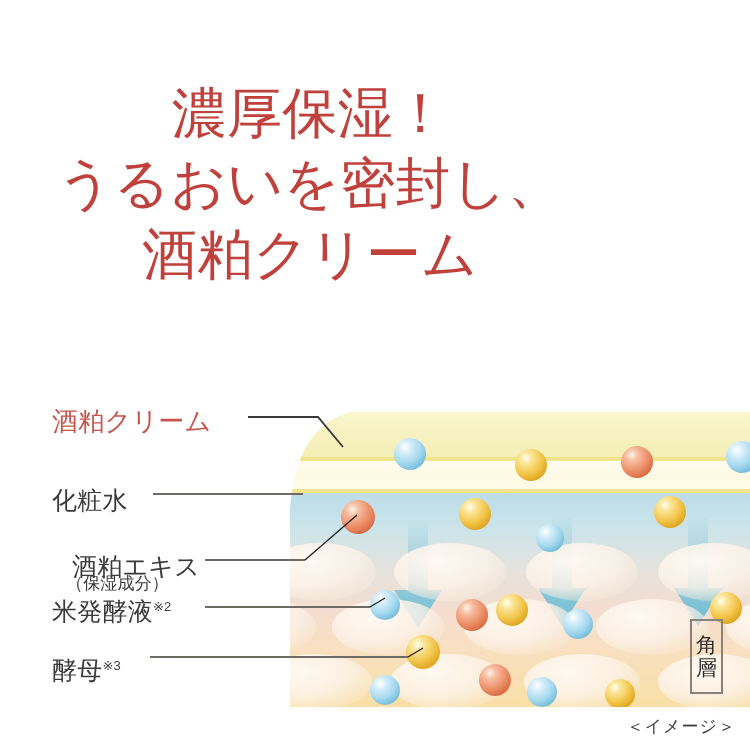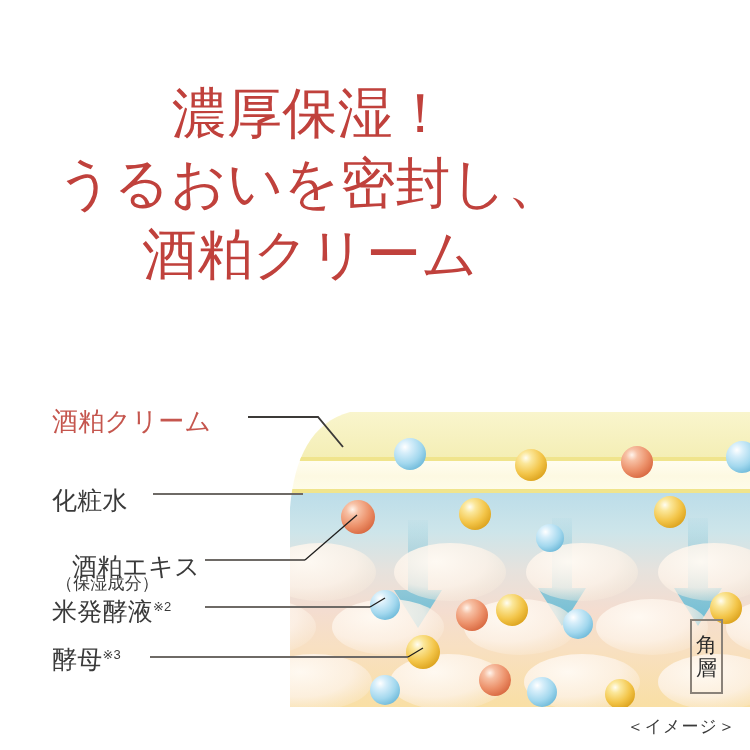--- a/index.html
+++ b/index.html
@@ -43,23 +43,23 @@
     position:absolute;
     white-space:nowrap;
     font-family:"Liberation Sans","DejaVu Sans",sans-serif;
     color:#3a3a3a;
     font-size:25px;
     letter-spacing:0.01em;
   }
   .lab-cream{color:#c5564e;font-size:26px;left:52px;top:9px;}
   .lab-lotion{left:52px;top:89px;}
   .lab-extract{left:52px;top:155px;margin-left:20px;}
-  .lab-sub{left:56px;top:177px;font-size:17px;color:#3a3a3a;}
+  .lab-sub{left:66px;top:177px;font-size:17px;color:#3a3a3a;}
   .lab-rice{left:52px;top:200px;}
-  .lab-yeast{left:52px;top:248px;}
+  .lab-yeast{left:52px;top:259px;}
   .sup{font-size:13px;vertical-align:super;letter-spacing:0;}
 
   
   .leaders{position:absolute;left:0;top:0;width:750px;height:750px;pointer-events:none;}
 
   
   .kakusou{
     position:absolute;
     left:690px;top:619px;
     width:33px;height:75px;

